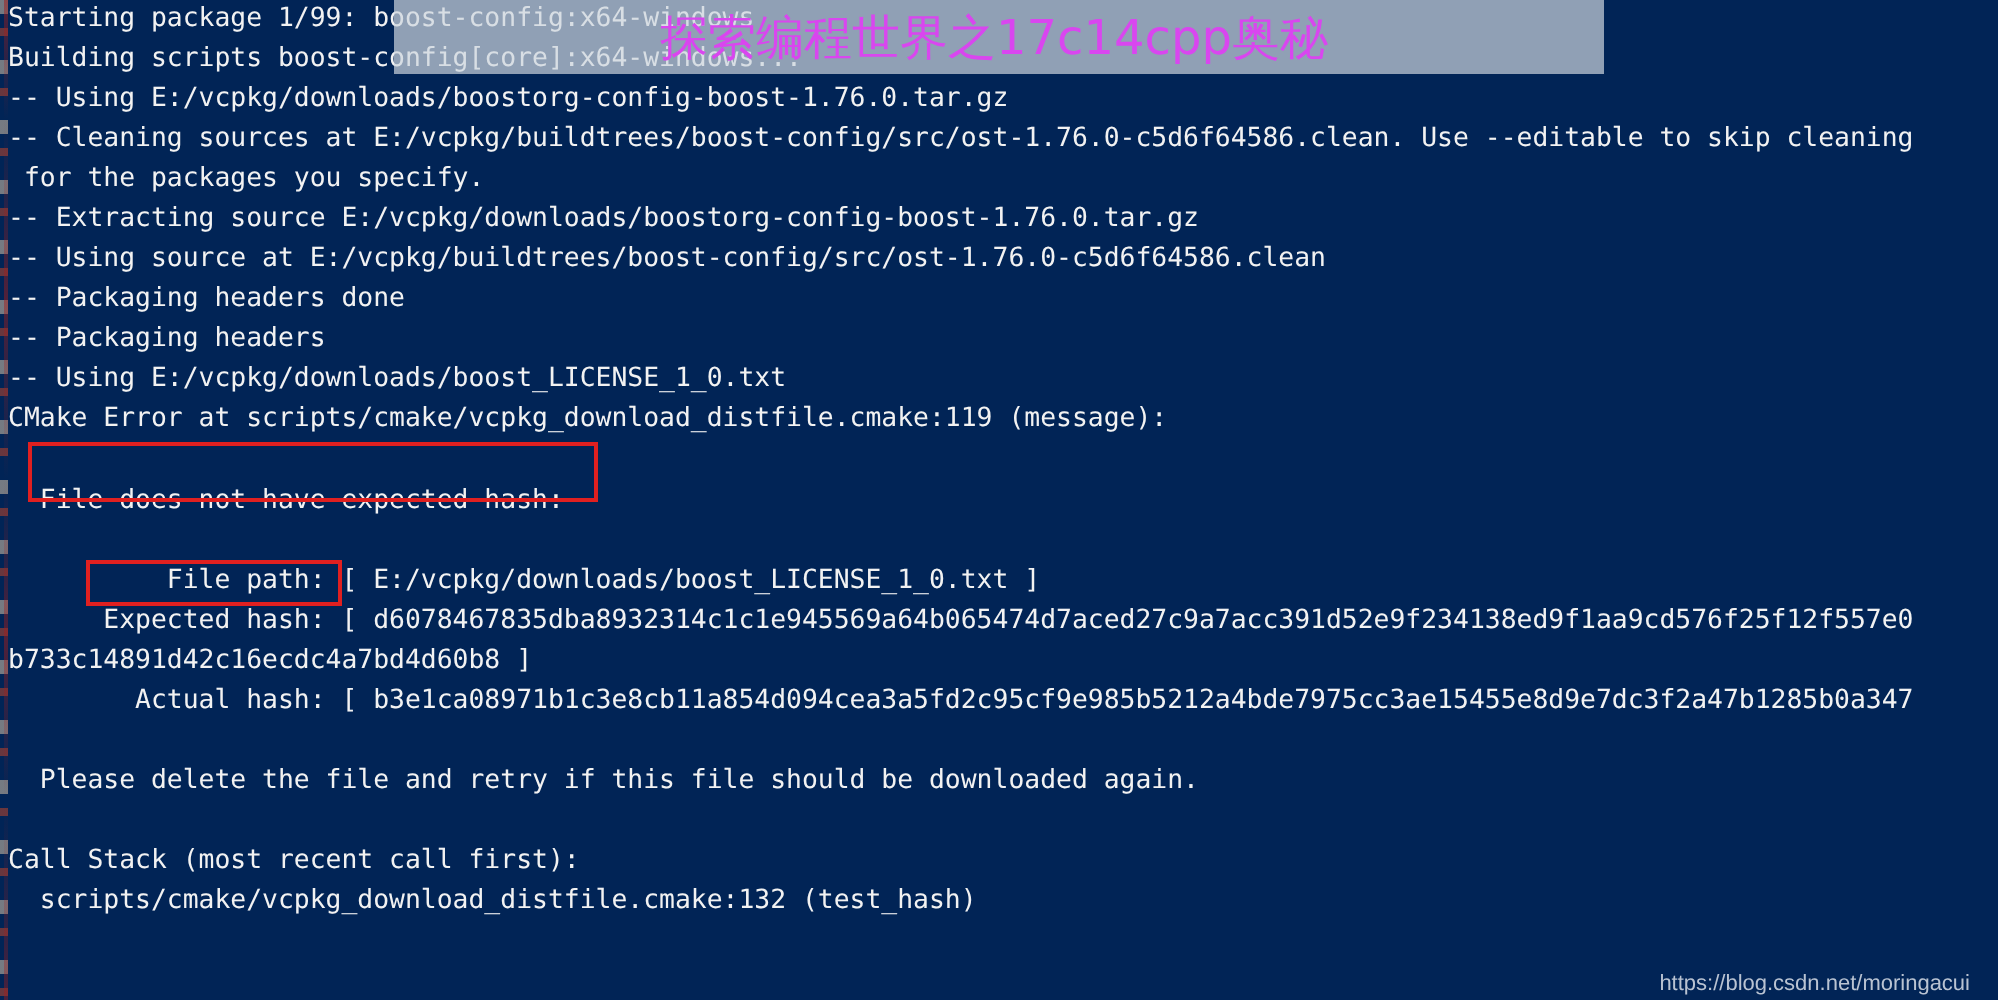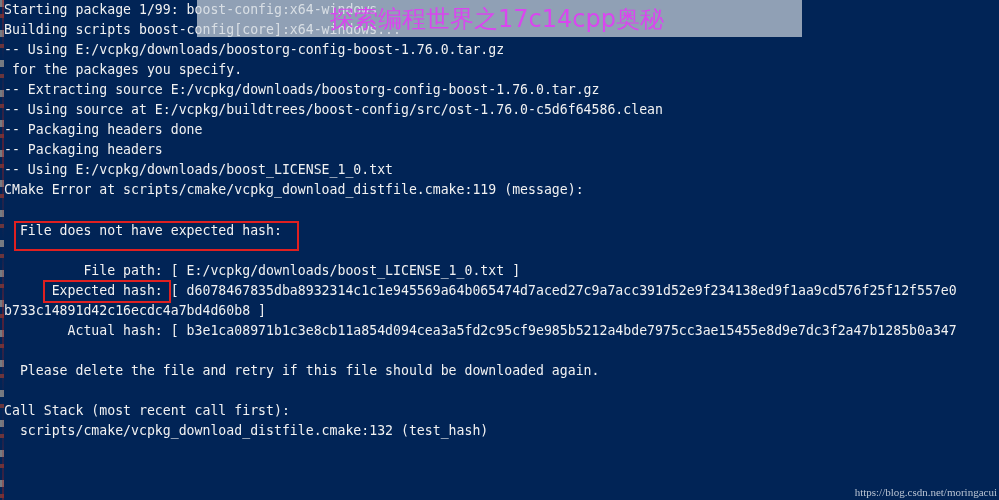--- a/index.html
+++ b/index.html
@@ -96,41 +96,42 @@
     box-sizing: border-box;
     z-index: 8;
     pointer-events: auto;
   }
   #redbox-file-hash { left: 14px;  top: 221px; width: 285px; height: 30px; }
   #redbox-expected  { left: 43px;  top: 280px; width: 128px; height: 23px; }
 
   
   #blog-watermark {
     position: absolute;
-    right: 2px;
+    right: 14px;
     bottom: 2px;
-    font-family: Liberation Serif, serif;
+    font-family: Liberation Sans, sans-serif;
     font-size: 11px;
     color: #b9c3d2;
     white-space: nowrap;
     z-index: 9;
   }
 </style>
 </head>
 <body>
 
 <div id="screen">
 
   <div id="left-artifact"></div>
   <div id="left-artifact2"></div>
 
   <div class="term" id="terminal-output">
       <div class="line">Starting package 1/99: boost-config:x64-windows</div>
       <div class="line">Building scripts boost-config[core]:x64-windows...</div>
       <div class="line">-- Using E:/vcpkg/downloads/boostorg-config-boost-1.76.0.tar.gz</div>
+      <div class="line">-- Cleaning sources at E:/vcpkg/buildtrees/boost-config/src/ost-1.76.0-c5d6f64586.clean. Use --editable to skip cleaning</div>
       <div class="line"> for the packages you specify.</div>
       <div class="line">-- Extracting source E:/vcpkg/downloads/boostorg-config-boost-1.76.0.tar.gz</div>
       <div class="line">-- Using source at E:/vcpkg/buildtrees/boost-config/src/ost-1.76.0-c5d6f64586.clean</div>
       <div class="line">-- Packaging headers done</div>
       <div class="line">-- Packaging headers</div>
       <div class="line">-- Using E:/vcpkg/downloads/boost_LICENSE_1_0.txt</div>
       <div class="line">CMake Error at scripts/cmake/vcpkg_download_distfile.cmake:119 (message):</div>
       <div class="line"></div>
       <div class="line">  File does not have expected hash:</div>
       <div class="line"></div>

